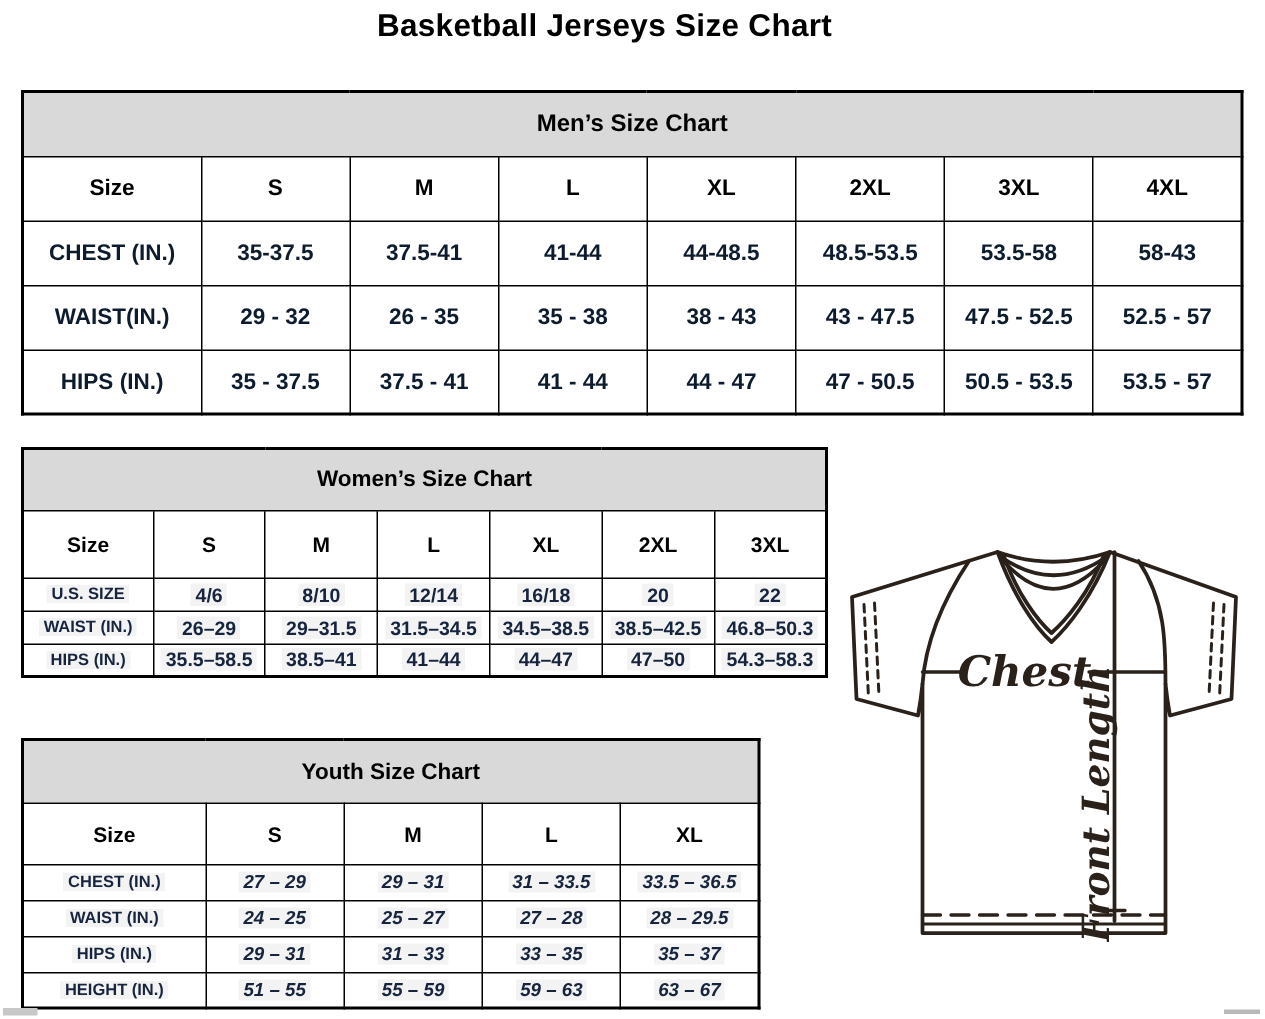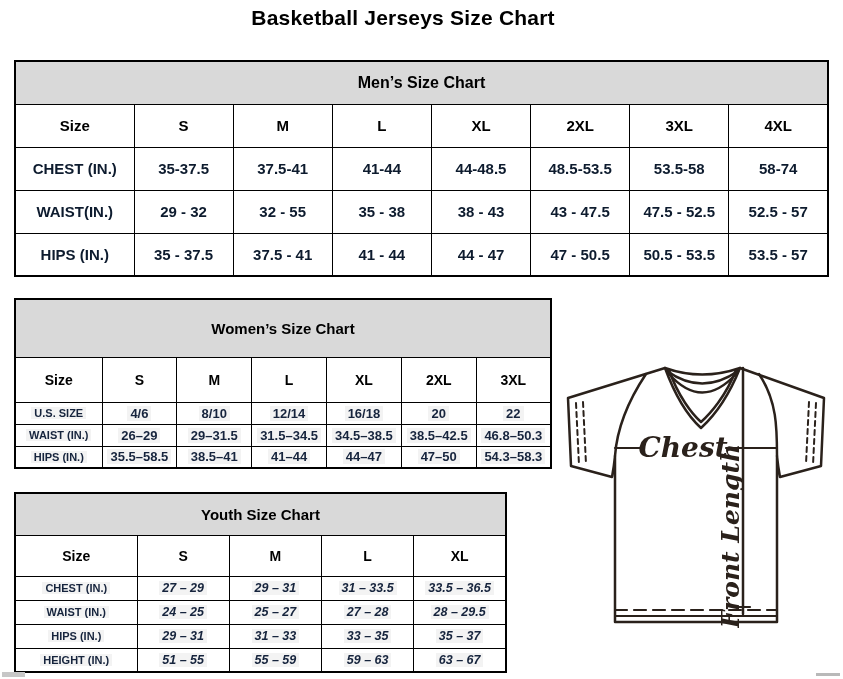--- a/index.html
+++ b/index.html
@@ -42,21 +42,21 @@
   
   #mens-table{left:14px;top:60px;width:815px;}
   #mens-table col:first-child{width:119px;}
   #mens-table tr{height:43px;}
   #mens-table tr.head-row th{font-size:15px;color:#000;}
   #mens-table tr.data-row th{font-size:15px;color:#0d1b2e;}
   #mens-table tr.data-row td{font-size:15px;color:#0d1b2e;}
   
   #womens-table{left:14px;top:298px;width:538px;}
   #womens-table col:first-child{width:87px;}
-  #womens-table tr.title-row{height:58px;}
+  #womens-table tr.title-row{height:41px;}
   #womens-table tr.title-row th{font-size:15px;}
   #womens-table tr.head-row{height:45px;}
   #womens-table tr.head-row th{font-size:14px;}
   #womens-table tr.data-row{height:22px;}
   #womens-table tr.data-row th{font-size:11px;color:#16243d;margin-top:15px;}
   #womens-table tr.data-row td{font-size:13px;color:#16243d;}
   
   #youth-table{left:14px;top:492px;width:493px;padding-left:10px;}
   #youth-table col:first-child{width:122px;}
   #youth-table tr.title-row{height:42px;}
@@ -120,26 +120,26 @@
         <th>4XL</th>
       </tr>
       <tr class="data-row">
         <th><span class="hl">CHEST (IN.)</span></th>
         <td><span class="hl">35-37.5</span></td>
         <td><span class="hl">37.5-41</span></td>
         <td><span class="hl">41-44</span></td>
         <td><span class="hl">44-48.5</span></td>
         <td><span class="hl">48.5-53.5</span></td>
         <td><span class="hl">53.5-58</span></td>
-        <td><span class="hl">58-74</span></td>
+        <td><span class="hl">58-43</span></td>
       </tr>
       <tr class="data-row">
         <th><span class="hl">WAIST(IN.)</span></th>
         <td><span class="hl">29 - 32</span></td>
-        <td><span class="hl">32 - 55</span></td>
+        <td><span class="hl">26 - 35</span></td>
         <td><span class="hl">35 - 38</span></td>
         <td><span class="hl">38 - 43</span></td>
         <td><span class="hl">43 - 47.5</span></td>
         <td><span class="hl">47.5 - 52.5</span></td>
         <td><span class="hl">52.5 - 57</span></td>
       </tr>
       <tr class="data-row">
         <th><span class="hl">HIPS (IN.)</span></th>
         <td><span class="hl">35 - 37.5</span></td>
         <td><span class="hl">37.5 - 41</span></td>

